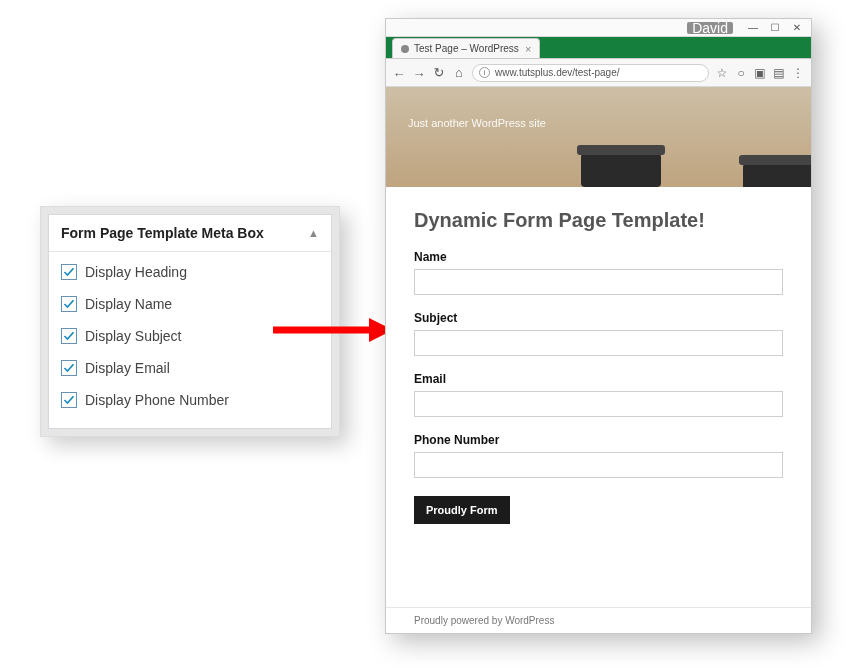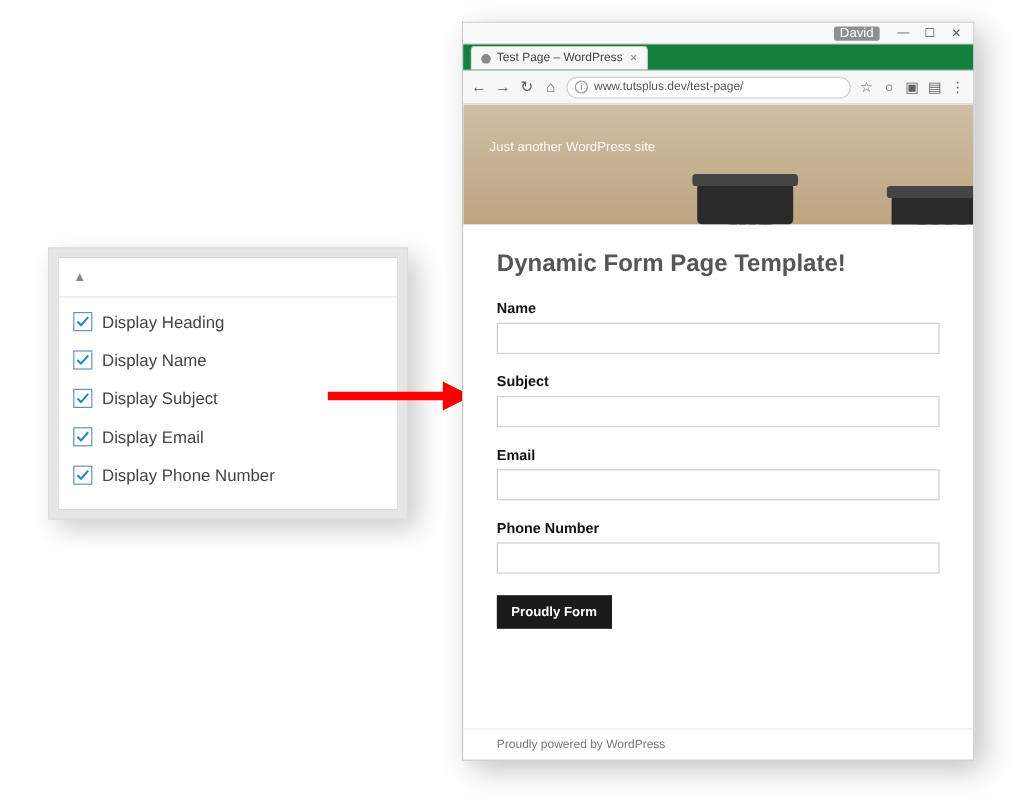--- a/index.html
+++ b/index.html
@@ -54,21 +54,21 @@
     box-shadow: 8px 8px 24px rgba(0,0,0,.25);
     display: flex; flex-direction: column;
   }
   .titlebar {
     height: 18px; background: #fafafa;
     display: flex; align-items: center; justify-content: flex-end;
     border-bottom: 1px solid #d7d7d7;
     font-size: 10px; color: #555; padding: 0 4px;
   }
   .titlebar .tb-group { display:flex; align-items:center; gap:2px;}
-  .titlebar .tb-pill { background:#8f8f8f; color:#fff; border-radius:2px; padding:0 5px; font-size:11px; line-height:12px; margin-right:8px;}
+  .titlebar .tb-pill { background:#8f8f8f; color:#fff; border-radius:2px; padding:0 5px; font-size:14px; line-height:12px; margin-right:8px;}
   .titlebar .win-btn { width:20px; text-align:center; font-family: Arial, sans-serif;}
   .tabstrip { height: 22px; background: #15803d; display: flex; align-items: flex-end; padding: 0 6px; border-bottom:1px solid #c9c9c9;}
   .tab {
     height: 20px; background: #f7f7f7; border: 1px solid #c9c9c9; border-bottom:none;
     border-radius: 4px 4px 0 0; display:flex; align-items:center;
     padding: 0 8px; font-size: 10px; color:#444; min-width: 140px;
   }
   .tab .favicon { width:8px;height:8px;background:#888;border-radius:50%;margin-right:5px;}
   .tab .close { margin-left:auto; color:#888; font-size:11px; padding-left:6px;}
   .addrbar {
@@ -121,20 +121,21 @@
     padding:8px 12px;border:none;margin-top:2px;
   }
   .footer{border-top:1px solid #e6e6e6;padding:7px 28px;font-size:10px;color:#777;}
 </style>
 </head>
 <body>
 
 <div class="metabox-wrap">
   <div class="metabox">
     <div class="metabox-header">
+      <span>Form Page Template Meta Box</span>
       <span class="toggle">▲</span>
     </div>
     <ul class="metabox-list">
       <li>
         <span class="chk">
           <svg viewBox="0 0 16 16">
               <path d="M2 8 L6 12 L14 3" stroke="#1e8cbe" stroke-width="2.3" fill="none"></path>
             </svg>
         </span>
         <span>Display Heading</span>

